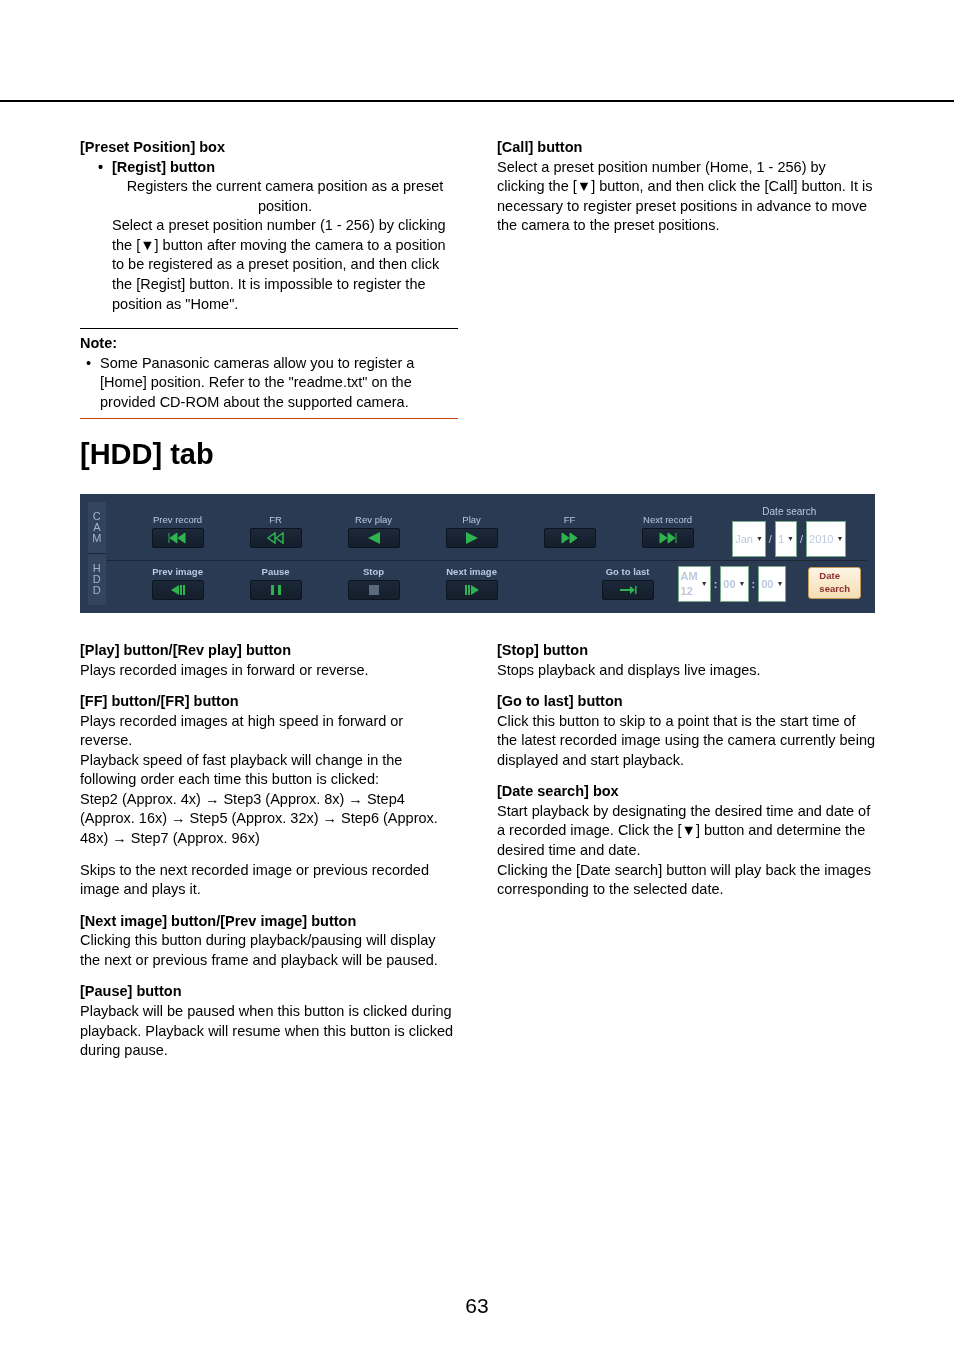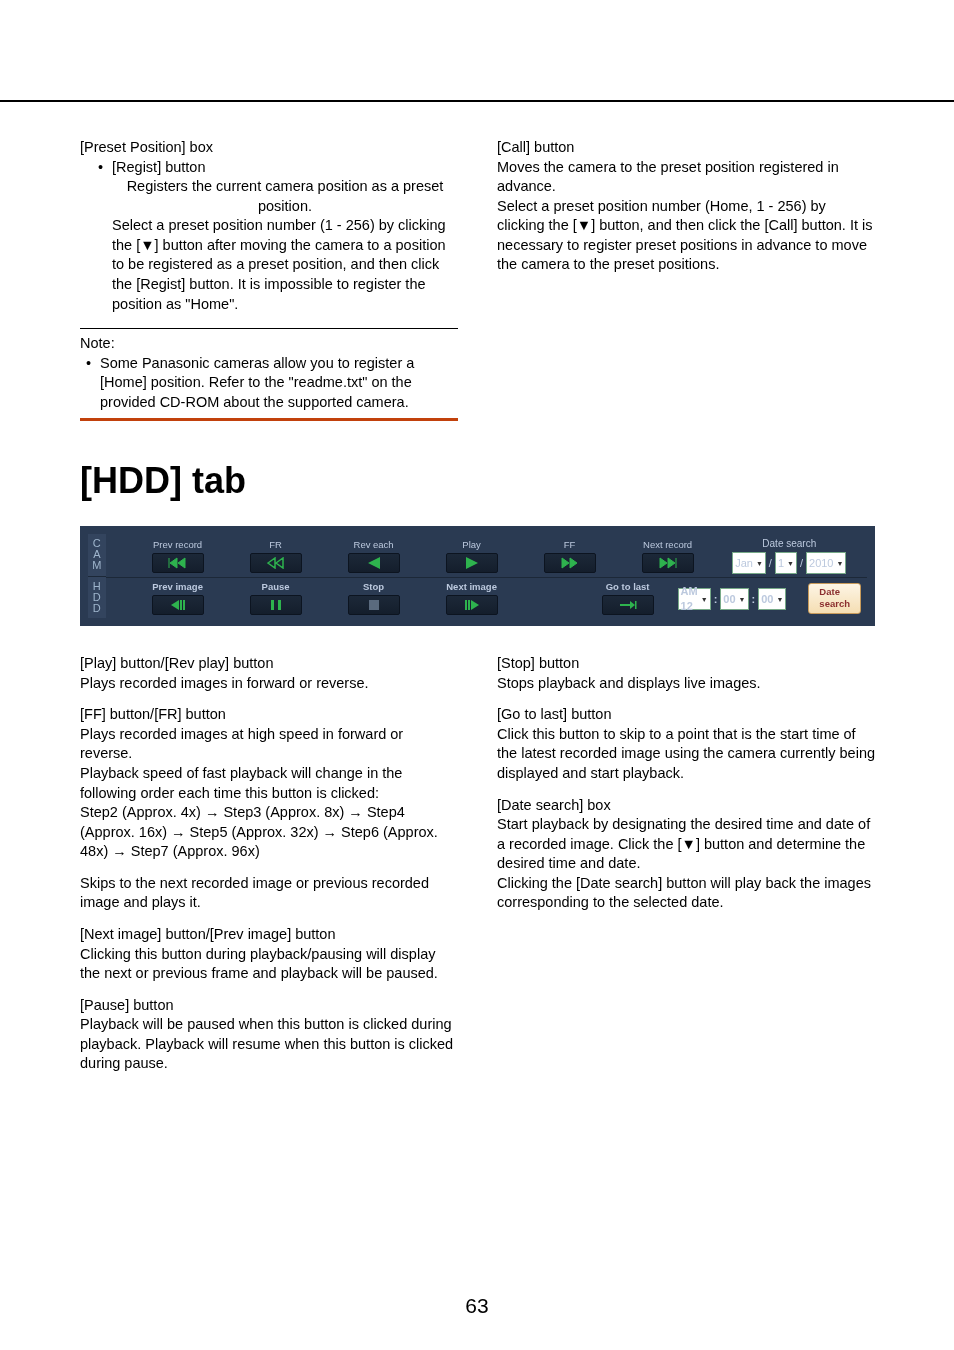--- a/index.html
+++ b/index.html
@@ -26,34 +26,34 @@
     left: 80px;
     width: 795px;
   }
   .two-col {
     display: flex;
     justify-content: space-between;
   }
   .col {
     width: 378px;
   }
-  .bold { font-weight: normal; }
+  .bold { font-weight: bold; }
   .indent1 { padding-left: 18px; }
   .bullet-row { display: flex; }
   .bullet-row .bl { width: 14px; flex-shrink:0;}
   .note-box {
     margin-top: 14px;
     border-top: 1px solid #000;
-    border-bottom: 3px solid #c2410c;
+    border-bottom: 1px solid #c2410c;
     padding: 5px 0 6px 0;
   }
   h1.section {
-    font-size: 36px;
+    font-size: 29px;
     font-weight: bold;
-    margin-top: 36px;
+    margin-top: 16px;
     margin-bottom: 20px;
   }
   .ui-panel {
     background: #2a3a52;
     width: 795px;
     padding: 8px;
     display: flex;
   }
   .side-labels {
     width: 26px;
@@ -116,21 +116,21 @@
   }
   .ds-selects {
     display:flex;
     align-items:center;
     gap:3px;
     margin-top:2px;
   }
   .sel {
     background:#fff;
     border:1px solid #7a8;
-    height:22px;
+    height:36px;
     font-size:11px;
     padding:0 2px;
     display:flex;
     align-items:center;
   }
   .sel .arr {
     margin-left:3px;
     font-size:7px;
     color:#333;
   }
@@ -185,21 +185,20 @@
         <div class="bold">Note:</div>
         <div class="bullet-row" style="padding-left:6px;">
           <div class="bl">•</div>
           <div>Some Panasonic cameras allow you to register a [Home] position. Refer to the "readme.txt" on the provided CD-ROM about the supported camera.</div>
         </div>
       </div>
     </div>
 
     <div class="col">
       <div class="bold">[Call] button</div>
-      <div>Moves the camera to the preset position registered in advance.</div>
       <div>Select a preset position number (Home, 1 - 256) by clicking the [▼] button, and then click the [Call] button. It is necessary to register preset positions in advance to move the camera to the preset positions.</div>
     </div>
   </div>
 
   <h1 class="section">[HDD] tab</h1>
 
   <div class="ui-panel">
     <div class="side-labels">
       <div class="side-cell">
         <span>C</span>
@@ -224,21 +223,21 @@
         </div>
         <div class="pb">
           <div class="lbl">FR</div>
           <div class="btn">
               <svg width="22" height="12">
                 <path d="M3 6 L10 1 L10 11 Z M11 6 L18 1 L18 11 Z" fill="none" stroke="#2eb34e" stroke-width="1.5"></path>
               </svg>
             </div>
         </div>
         <div class="pb">
-          <div class="lbl">Rev each</div>
+          <div class="lbl">Rev play</div>
           <div class="btn">
               <svg width="16" height="12">
                 <path d="M2 6 L14 0 L14 12 Z" fill="#2eb34e"></path>
               </svg>
             </div>
         </div>
         <div class="pb">
           <div class="lbl">Play</div>
           <div class="btn">
               <svg width="16" height="12">

